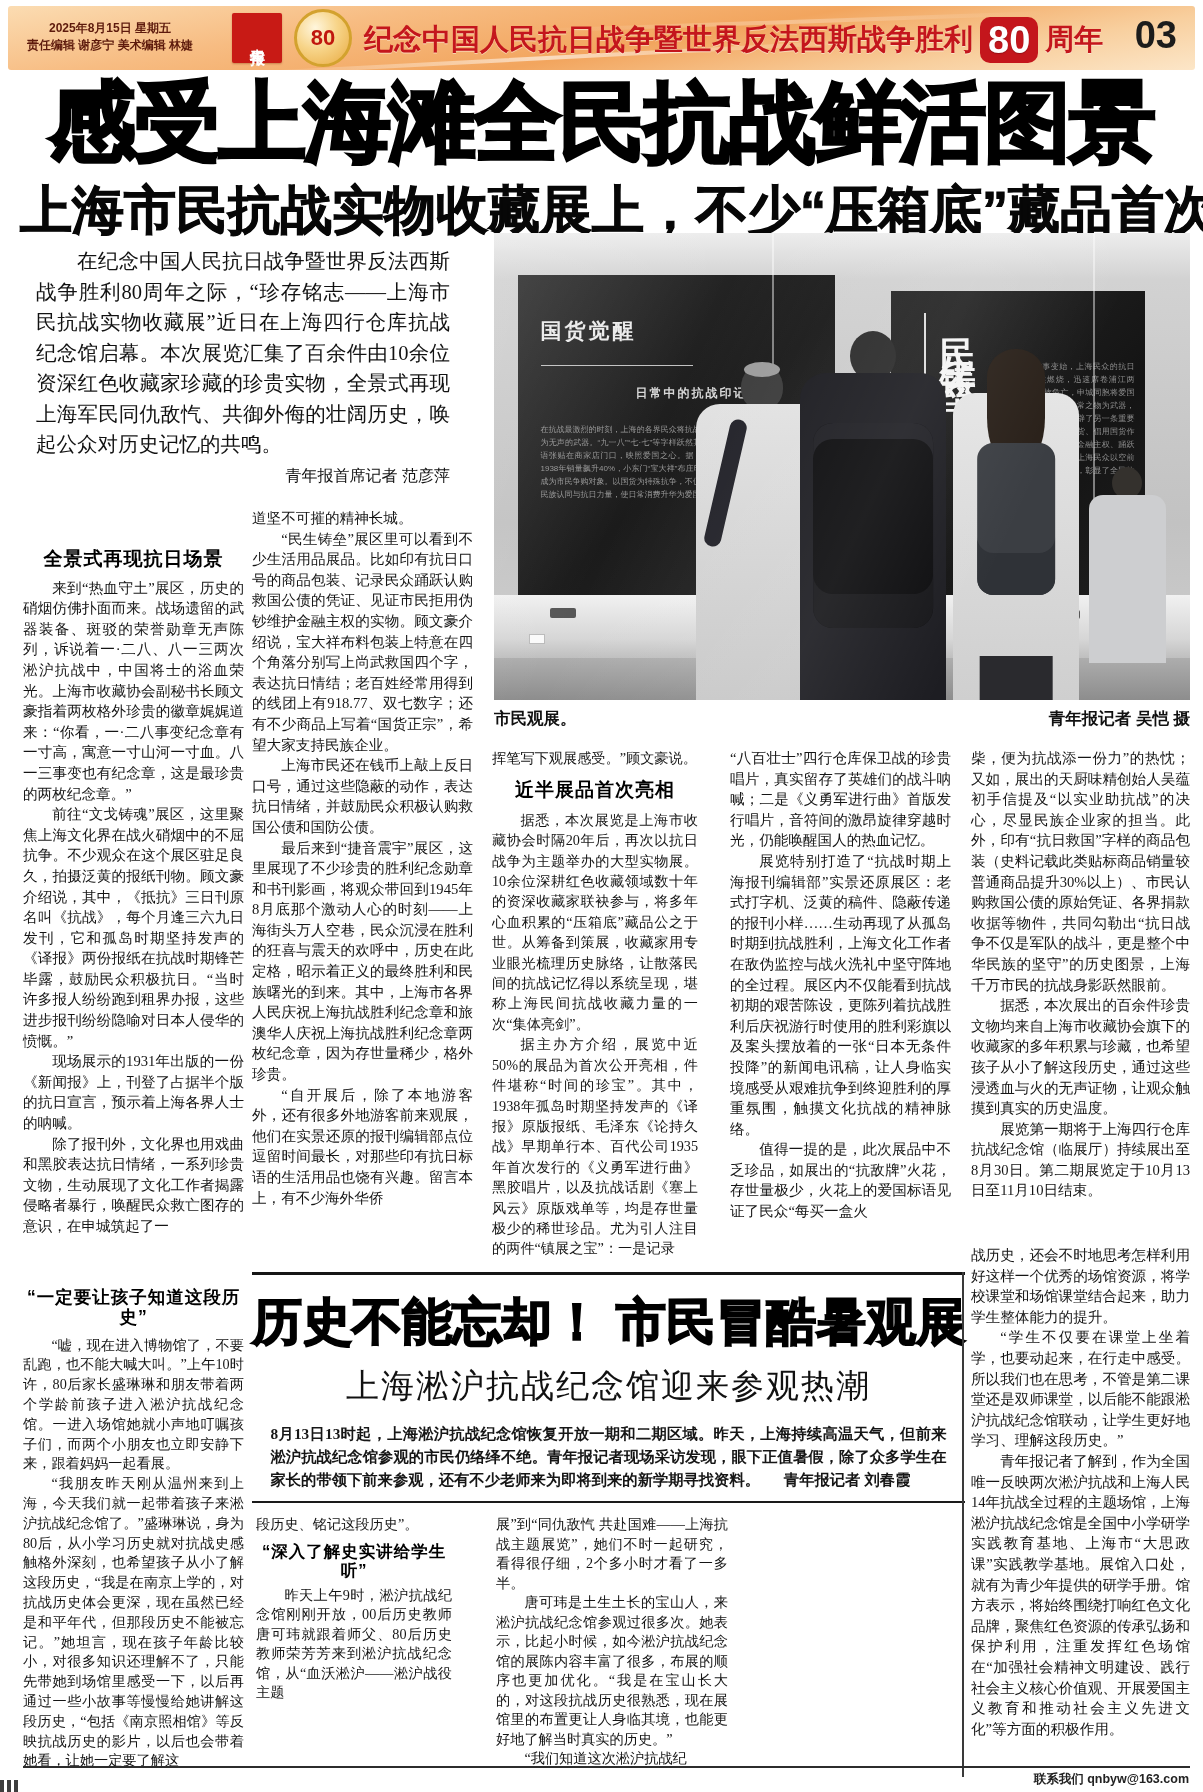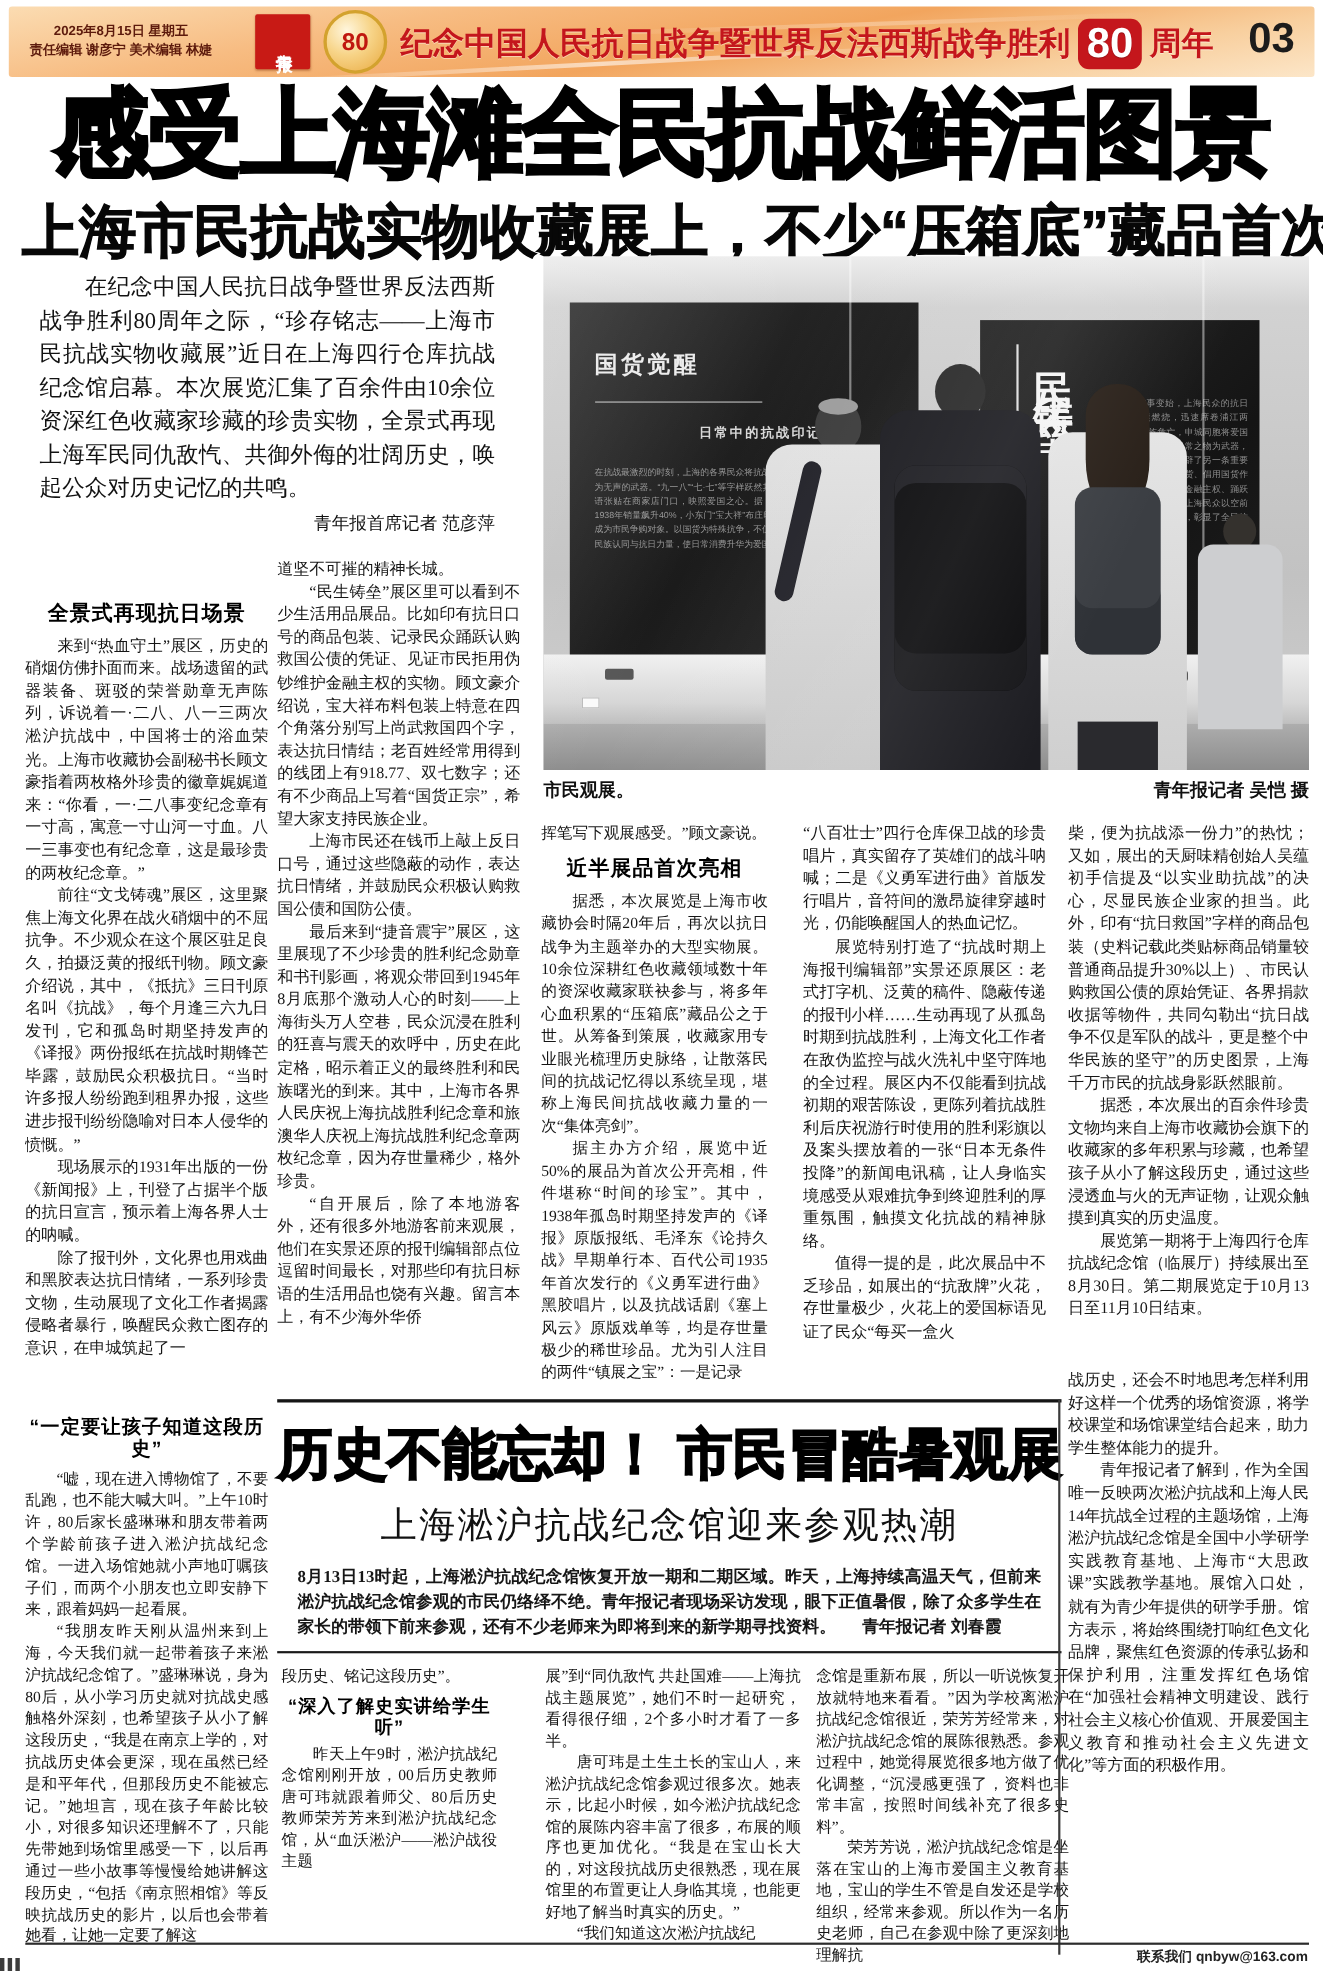--- a/index.html
+++ b/index.html
@@ -254,20 +254,21 @@
     <p class="ct">“八百壮士”四行仓库保卫战的珍贵唱片，真实留存了英雄们的战斗呐喊；二是《义勇军进行曲》首版发行唱片，音符间的激昂旋律穿越时光，仍能唤醒国人的热血记忆。</p>
     <p class="bp">展览特别打造了“抗战时期上海报刊编辑部”实景还原展区：老式打字机、泛黄的稿件、隐蔽传递的报刊小样……生动再现了从孤岛时期到抗战胜利，上海文化工作者在敌伪监控与战火洗礼中坚守阵地的全过程。展区内不仅能看到抗战初期的艰苦陈设，更陈列着抗战胜利后庆祝游行时使用的胜利彩旗以及案头摆放着的一张“日本无条件投降”的新闻电讯稿，让人身临实境感受从艰难抗争到终迎胜利的厚重氛围，触摸文化抗战的精神脉络。</p>
     <p class="bp">值得一提的是，此次展品中不乏珍品，如展出的“抗敌牌”火花，存世量极少，火花上的爱国标语见证了民众“每买一盒火</p>
   </div>
   <div class="col c5">
     <p class="ct">柴，便为抗战添一份力”的热忱；又如，展出的天厨味精创始人吴蕴初手信提及“以实业助抗战”的决心，尽显民族企业家的担当。此外，印有“抗日救国”字样的商品包装（史料记载此类贴标商品销量较普通商品提升30%以上）、市民认购救国公债的原始凭证、各界捐款收据等物件，共同勾勒出“抗日战争不仅是军队的战斗，更是整个中华民族的坚守”的历史图景，上海千万市民的抗战身影跃然眼前。</p>
     <p class="bp">据悉，本次展出的百余件珍贵文物均来自上海市收藏协会旗下的收藏家的多年积累与珍藏，也希望孩子从小了解这段历史，通过这些浸透血与火的无声证物，让观众触摸到真实的历史温度。</p>
     <p class="bp">展览第一期将于上海四行仓库抗战纪念馆（临展厅）持续展出至8月30日。第二期展览定于10月13日至11月10日结束。</p>
     <div class="spacer"></div>
     <p class="ct">战历史，还会不时地思考怎样利用好这样一个优秀的场馆资源，将学校课堂和场馆课堂结合起来，助力学生整体能力的提升。</p>
+    <p class="bp">“学生不仅要在课堂上坐着学，也要动起来，在行走中感受。所以我们也在思考，不管是第二课堂还是双师课堂，以后能不能跟淞沪抗战纪念馆联动，让学生更好地学习、理解这段历史。”</p>
     <p class="bp">青年报记者了解到，作为全国唯一反映两次淞沪抗战和上海人民14年抗战全过程的主题场馆，上海淞沪抗战纪念馆是全国中小学研学实践教育基地、上海市“大思政课”实践教学基地。展馆入口处，就有为青少年提供的研学手册。馆方表示，将始终围绕打响红色文化品牌，聚焦红色资源的传承弘扬和保护利用，注重发挥红色场馆在“加强社会精神文明建设、践行社会主义核心价值观、开展爱国主义教育和推动社会主义先进文化”等方面的积极作用。</p>
   </div>
 
   <div class="col a2c1">
     <h3 class="sh">“一定要让孩子知道这段历史”</h3>
     <p class="bp">“嘘，现在进入博物馆了，不要乱跑，也不能大喊大叫。”上午10时许，80后家长盛琳琳和朋友带着两个学龄前孩子进入淞沪抗战纪念馆。一进入场馆她就小声地叮嘱孩子们，而两个小朋友也立即安静下来，跟着妈妈一起看展。</p>
     <p class="bp">“我朋友昨天刚从温州来到上海，今天我们就一起带着孩子来淞沪抗战纪念馆了。”盛琳琳说，身为80后，从小学习历史就对抗战史感触格外深刻，也希望孩子从小了解这段历史，“我是在南京上学的，对抗战历史体会更深，现在虽然已经是和平年代，但那段历史不能被忘记。”她坦言，现在孩子年龄比较小，对很多知识还理解不了，只能先带她到场馆里感受一下，以后再通过一些小故事等慢慢给她讲解这段历史，“包括《南京照相馆》等反映抗战历史的影片，以后也会带着她看，让她一定要了解这</p>
   </div>
 
   <div class="a2box">
@@ -282,24 +283,20 @@
       <div class="a2col a2a">
         <p class="ct">段历史、铭记这段历史”。</p>
         <h3 class="sh">“深入了解史实讲给学生听”</h3>
         <p class="bp">昨天上午9时，淞沪抗战纪念馆刚刚开放，00后历史教师唐可玮就跟着师父、80后历史教师荣芳芳来到淞沪抗战纪念馆，从“血沃淞沪——淞沪战役主题</p>
       </div>
       <div class="a2col a2b">
         <p class="ct">展”到“同仇敌忾 共赴国难——上海抗战主题展览”，她们不时一起研究，看得很仔细，2个多小时才看了一多半。</p>
         <p class="bp">唐可玮是土生土长的宝山人，来淞沪抗战纪念馆参观过很多次。她表示，比起小时候，如今淞沪抗战纪念馆的展陈内容丰富了很多，布展的顺序也更加优化。“我是在宝山长大的，对这段抗战历史很熟悉，现在展馆里的布置更让人身临其境，也能更好地了解当时真实的历史。”</p>
         <p class="bp">“我们知道这次淞沪抗战纪</p>
       </div>
-      <div class="a2col a2c">
-        <p class="ct">念馆是重新布展，所以一听说恢复开放就特地来看看。”因为学校离淞沪抗战纪念馆很近，荣芳芳经常来，对淞沪抗战纪念馆的展陈很熟悉。参观过程中，她觉得展览很多地方做了优化调整，“沉浸感更强了，资料也非常丰富，按照时间线补充了很多史料”。</p>
-        <p class="bp">荣芳芳说，淞沪抗战纪念馆是坐落在宝山的上海市爱国主义教育基地，宝山的学生不管是自发还是学校组织，经常来参观。所以作为一名历史老师，自己在参观中除了更深刻地理解抗</p>
-      </div>
     </div>
   </div>
   <div class="vrule"></div>
 
   <div class="footrule"></div>
   <div class="contact">联系我们  qnbyw@163.com</div>
   <div class="print-marks">
       <i></i>
       <i></i>
       <i></i>

